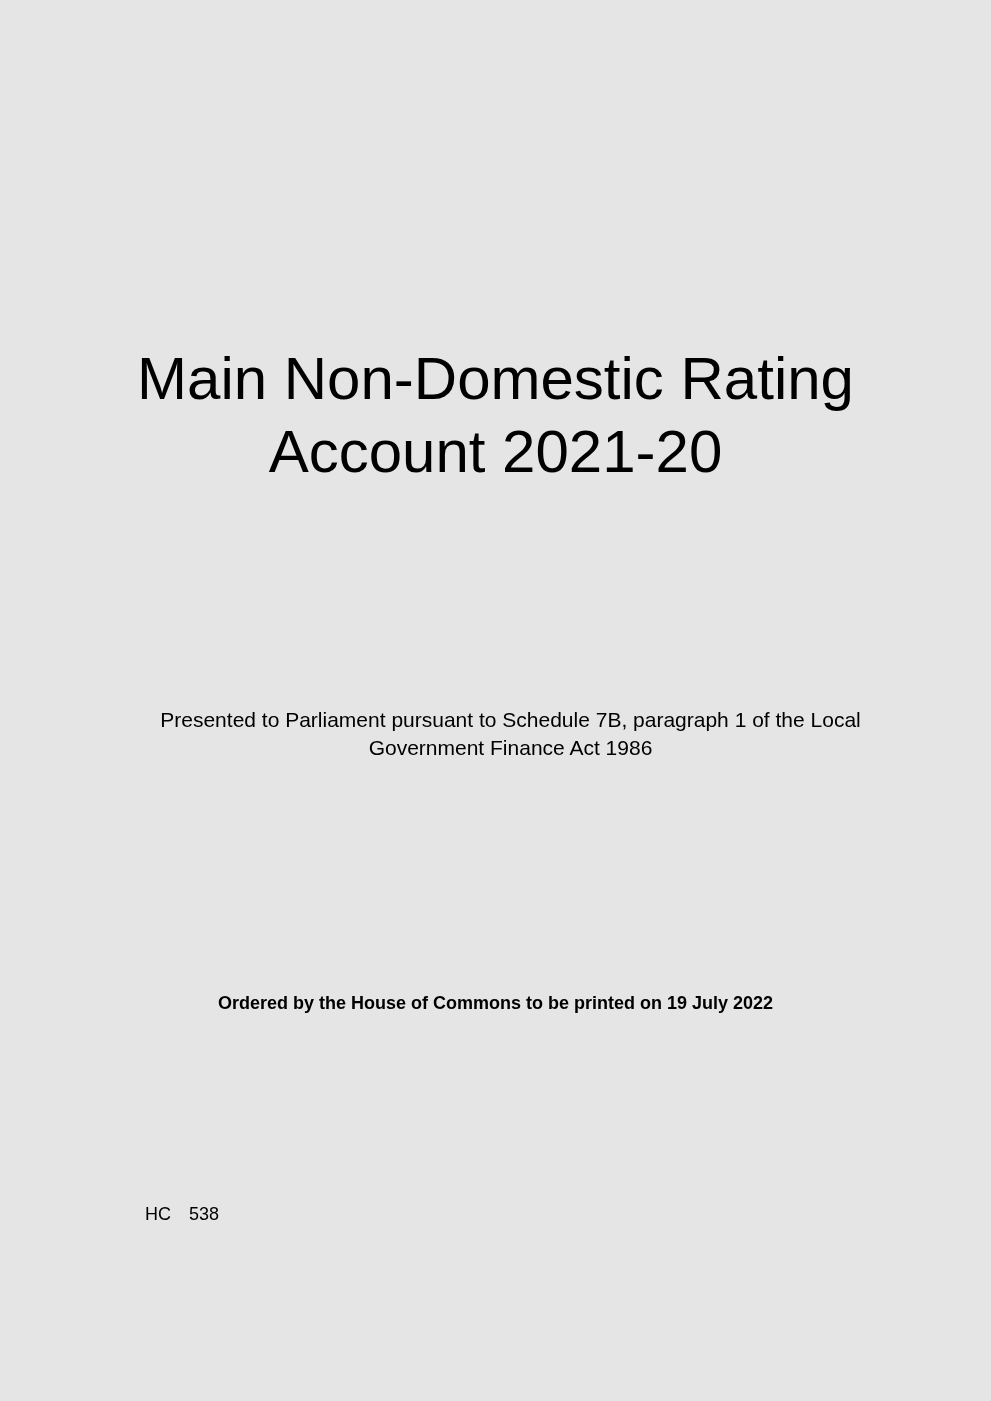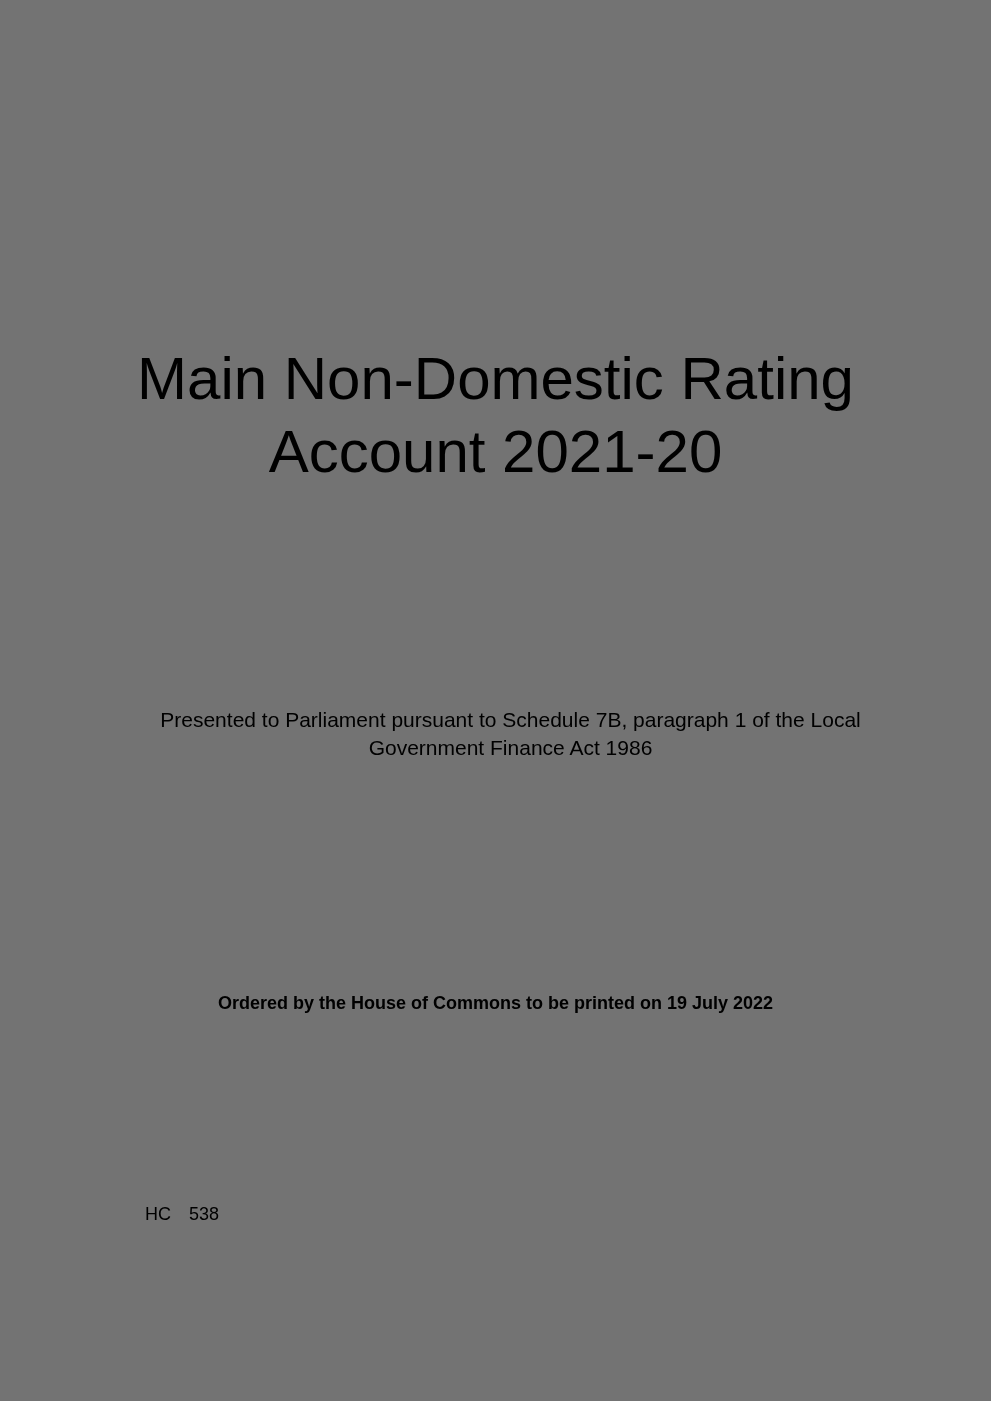--- a/index.html
+++ b/index.html
@@ -4,21 +4,21 @@
 <style>
   html, body {
     margin: 0;
     padding: 0;
     background: #ffffff;
   }
   .page {
     position: relative;
     width: 991px;
     height: 1401px;
-    background: #737373;
+    background: #e5e5e5;
     overflow: hidden;
     font-family: "Liberation Sans", sans-serif;
     color: #000000;
   }
   .doc-title {
     position: absolute;
     top: 342px;
     left: 0;
     width: 100%;
     margin: 0;

